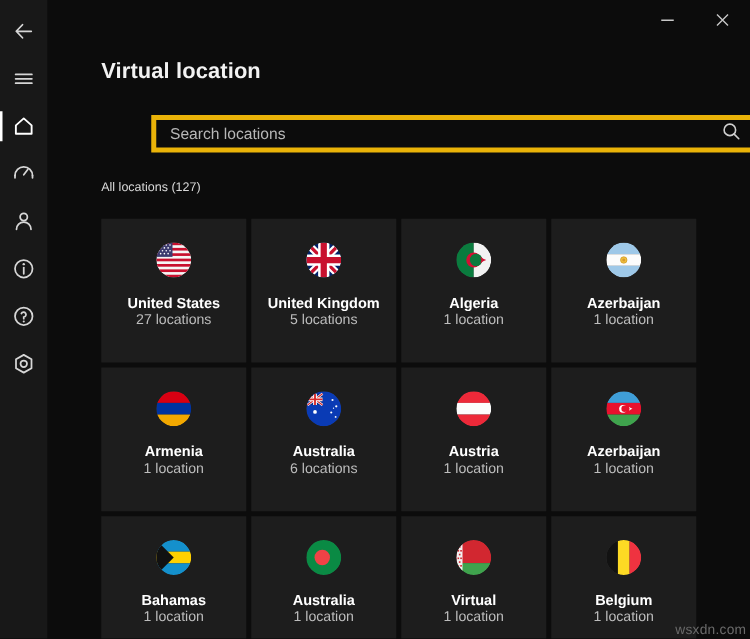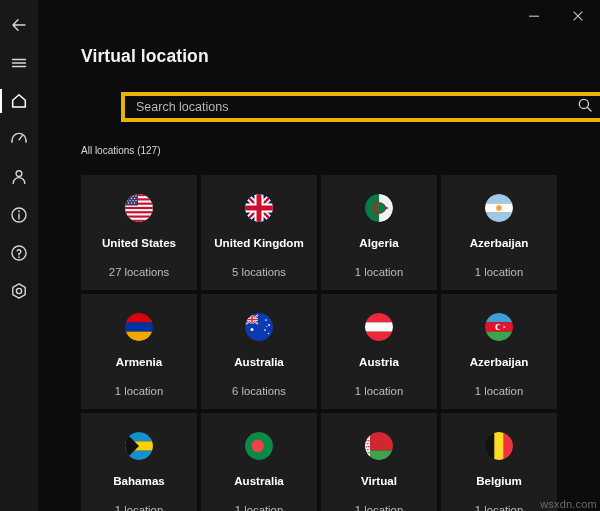--- a/index.html
+++ b/index.html
@@ -175,21 +175,21 @@
   .card-name {
     margin-top: 14px;
     font-size: 11.6px;
     font-weight: bold;
     color: #ffffff;
     text-align: center;
     line-height: 14px;
     white-space: nowrap;
   }
   .card-count {
-    margin-top: 16px;
+    margin-top: 0;
     font-size: 11.3px;
     color: #bdbdbd;
     text-align: center;
     line-height: 13px;
   }
 
   .watermark {
     position: absolute;
     right: 3px;
     bottom: 1px;

